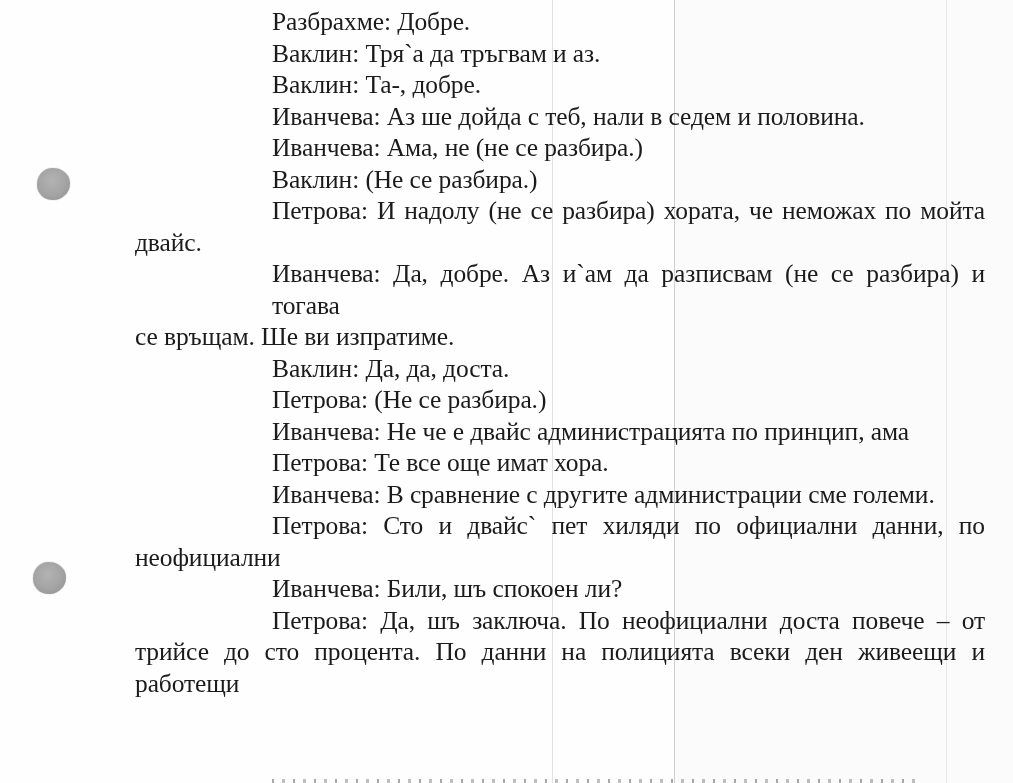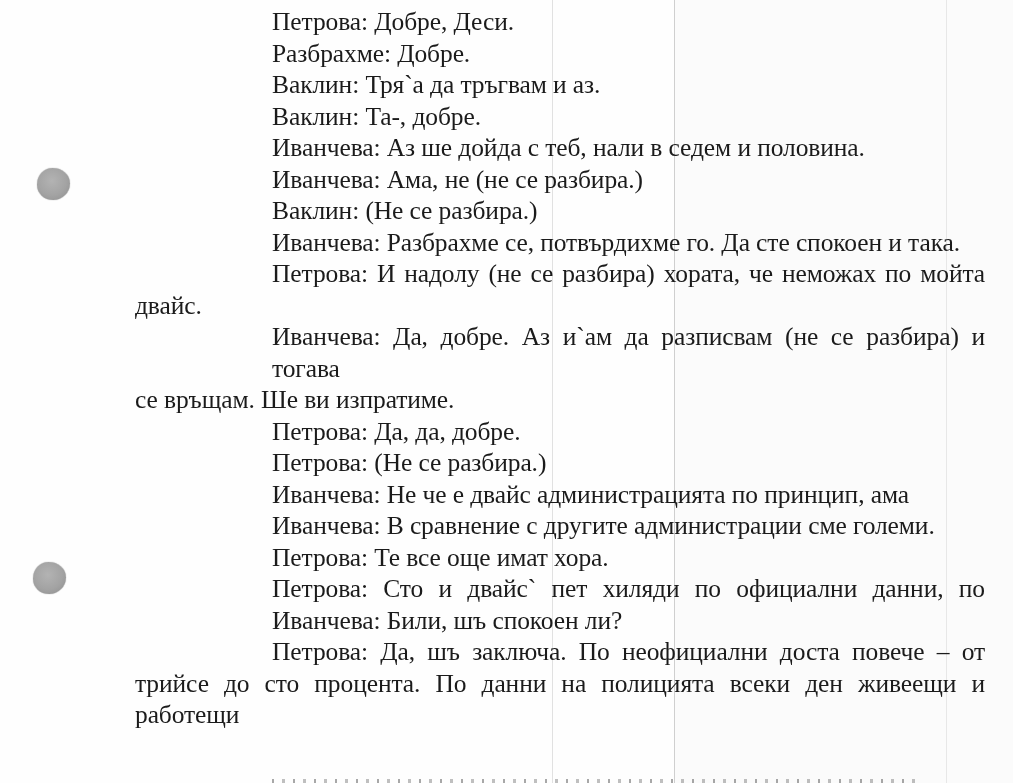--- a/index.html
+++ b/index.html
@@ -61,37 +61,36 @@
 <div class="page">
   <div class="tint"></div>
   <div class="fold f1"></div>
   <div class="fold f2"></div>
   <div class="fold f3"></div>
 
   <div class="hole h1"></div>
   <div class="hole h2"></div>
 
   <div class="text-block" id="text-block" style="color: rgb(27, 27, 27);">
-      <div class="line indent">Петрова: Добре, Деси.</div>
       <div class="line indent">Разбрахме: Добре.</div>
       <div class="line indent">Ваклин: Тря`а да тръгвам и аз.</div>
       <div class="line indent">Ваклин: Та-, добре.</div>
       <div class="line indent">Иванчева: Аз ше дойда с теб, нали в седем и половина.</div>
       <div class="line indent">Иванчева: Ама, не (не се разбира.)</div>
       <div class="line indent">Ваклин: (Не се разбира.)</div>
-      <div class="line indent">Иванчева: Разбрахме се, потвърдихме го. Да сте спокоен и така.</div>
       <div class="line indent justify">Петрова: И надолу (не се разбира) хората, че неможах по мойта</div>
       <div class="line">двайс.</div>
       <div class="line indent justify">Иванчева: Да, добре. Аз и`ам да разписвам (не се разбира) и тогава</div>
       <div class="line">се връщам. Ше ви изпратиме.</div>
-      <div class="line indent">Петрова: Да, да, добре.</div>
+      <div class="line indent">Ваклин: Да, да, доста.</div>
       <div class="line indent">Петрова: (Не се разбира.)</div>
       <div class="line indent">Иванчева: Не че е двайс администрацията по принцип, ама</div>
+      <div class="line indent">Петрова: Те все още имат хора.</div>
       <div class="line indent">Иванчева: В сравнение с другите администрации сме големи.</div>
-      <div class="line indent">Петрова: Те все още имат хора.</div>
       <div class="line indent justify">Петрова: Сто и двайс` пет хиляди по официални данни, по</div>
+      <div class="line">неофициални</div>
       <div class="line indent">Иванчева: Били, шъ спокоен ли?</div>
       <div class="line indent justify">Петрова: Да, шъ заключа. По неофициални доста повече – от</div>
       <div class="line justify">трийсе до сто процента. По данни на полицията всеки ден живеещи и работещи</div>
     </div>
 
   <div class="cutoff"></div>
 </div>
 
 </body></html>

